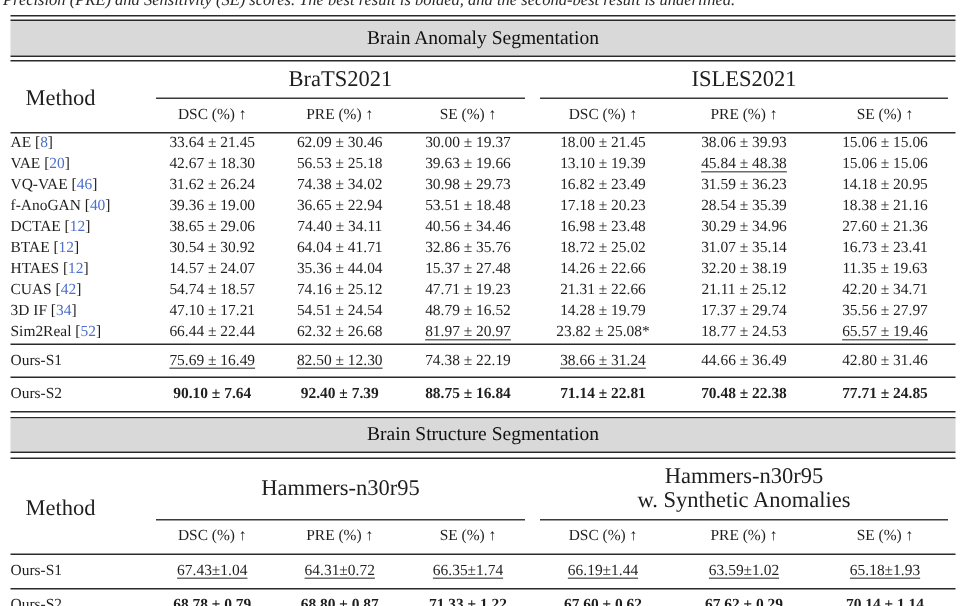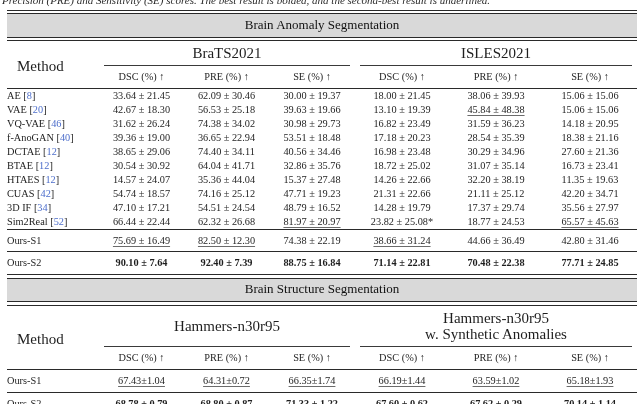--- a/index.html
+++ b/index.html
@@ -189,21 +189,21 @@
         <td class="val">17.37 ± 29.74</td>
         <td class="val">35.56 ± 27.97</td>
       </tr>
       <tr class="data-row">
         <td class="method-cell"><span>Sim2Real</span> [<span class="cite">52</span>]</td>
         <td class="val">66.44 ± 22.44</td>
         <td class="val">62.32 ± 26.68</td>
         <td class="val u">81.97 ± 20.97</td>
         <td class="val">23.82 ± 25.08*</td>
         <td class="val">18.77 ± 24.53</td>
-        <td class="val u">65.57 ± 45.63</td>
+        <td class="val u">65.57 ± 19.46</td>
       </tr>
       <tr class="rule">
         <td colspan="7">
           <div class="line"></div>
         </td>
       </tr>
       <tr class="data-row ours">
         <td class="method-cell"><span>Ours-S1</span></td>
         <td class="val u">75.69 ± 16.49</td>
         <td class="val u">82.50 ± 12.30</td>

